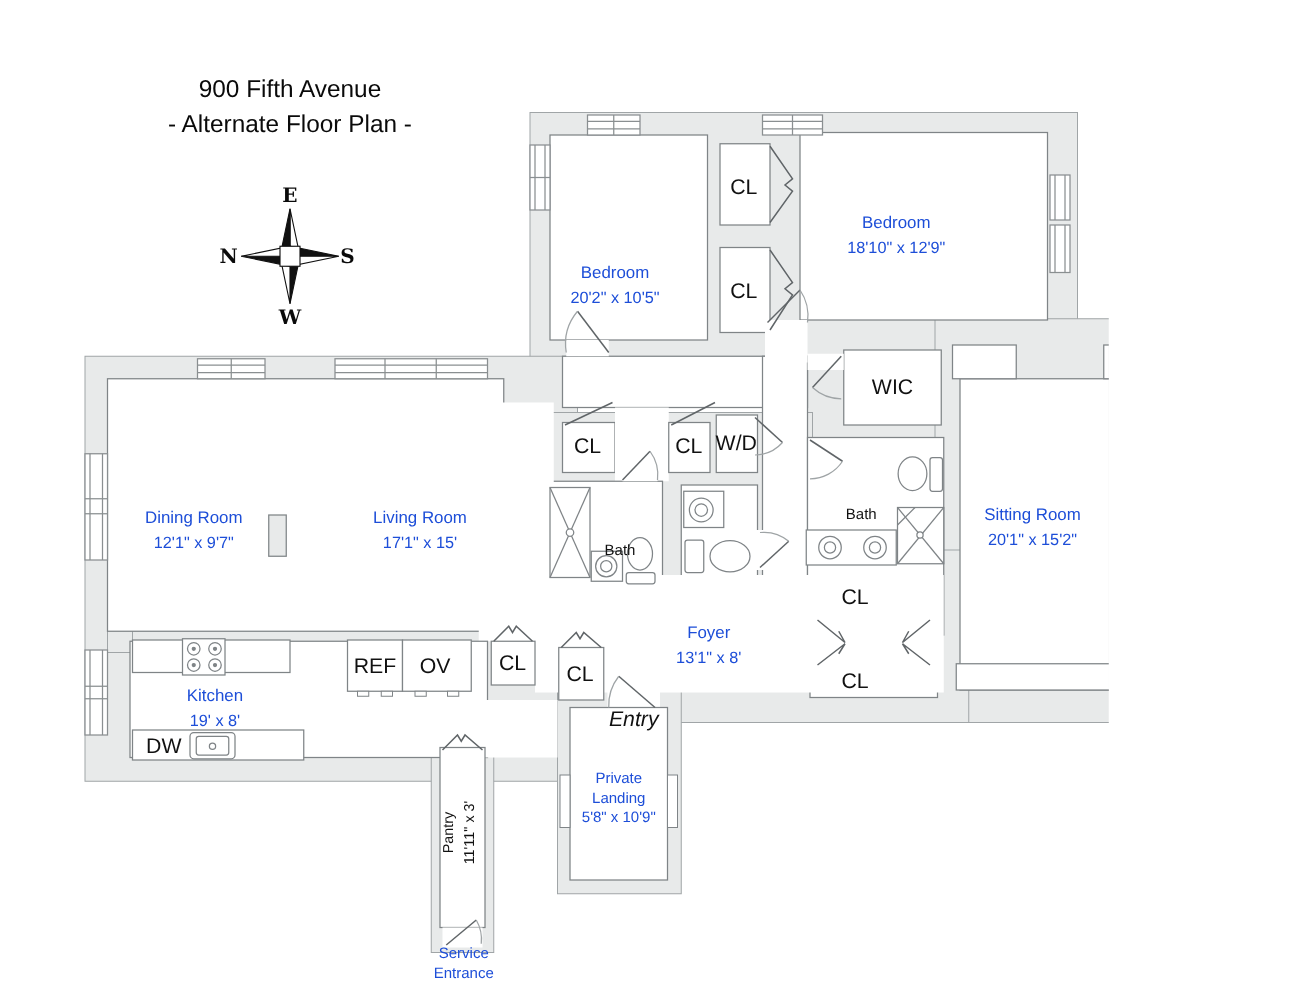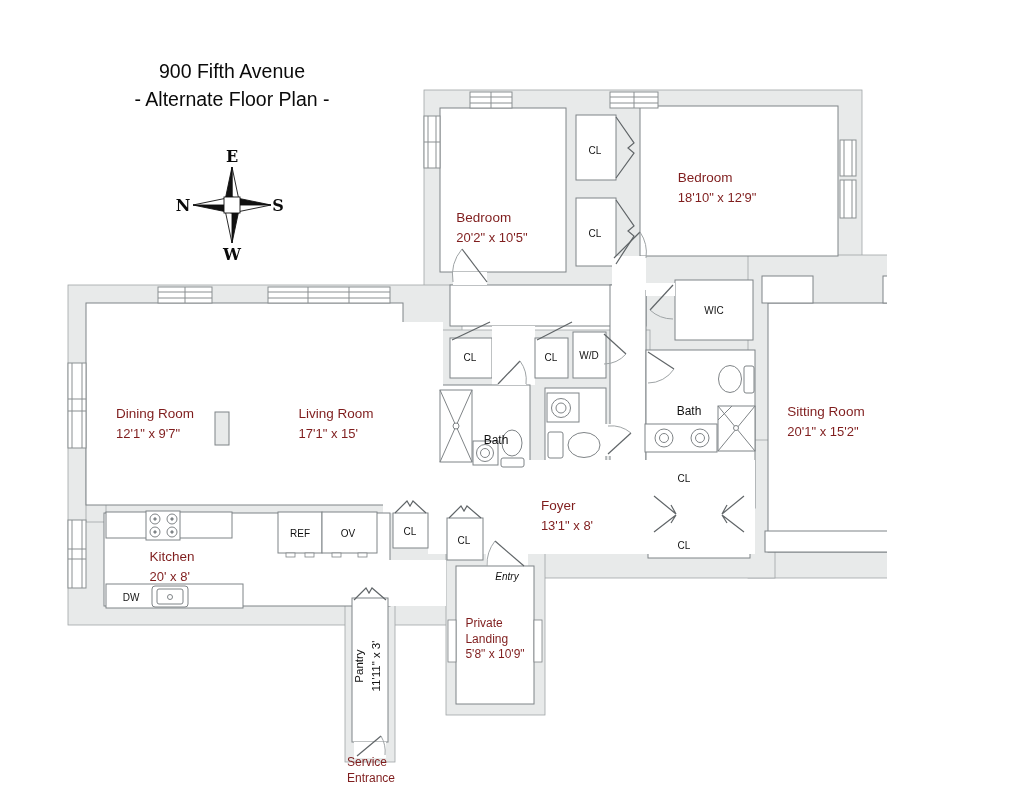--- a/index.html
+++ b/index.html
@@ -1,22 +1,22 @@
 <!DOCTYPE html>
 <html><head>
 <meta charset="utf-8">
 <style>
   html,body{margin:0;padding:0;background:#fff;}
   .stage{position:relative;width:887px;height:800px;background:#ffffff;overflow:hidden;
          font-family:"Liberation Sans",sans-serif;color:#111;}
   .plan-svg{position:absolute;left:0;top:0;}
-  .lbl{position:absolute;transform:translate(-50%,-50%);text-align:left;white-space:nowrap;
-       font-size:13.5px;line-height:1.5;color:#7f1d1d;}
+  .lbl{position:absolute;transform:translate(-50%,-50%);text-align:center;white-space:nowrap;
+       font-size:13.5px;line-height:1.5;color:#1d4ed8;}
   .lbl .dims{font-size:13px;}
-  .sm{position:absolute;transform:translate(-50%,-50%);font-size:10px;color:#111;white-space:nowrap;}
+  .sm{position:absolute;transform:translate(-50%,-50%);font-size:17px;color:#111;white-space:nowrap;}
   .md{font-size:12px;margin-top:20px;}
   .title{position:absolute;left:232px;top:86px;transform:translate(-50%,-50%);
          text-align:center;font-size:19.5px;line-height:1.42;color:#0a0a0a;}
   .compass-letter{position:absolute;transform:translate(-50%,-50%);
          font-family:"DejaVu Serif",serif;font-weight:bold;font-size:16px;color:#0a0a0a;}
   .rot{transform:translate(-50%,-50%) rotate(-90deg);text-align:center;font-size:11.5px;line-height:1.45;}
   .two{line-height:1.3;}
 </style>
 </head>
 <body>
@@ -334,21 +334,21 @@
   <div class="lbl" style="left:155px;top:424px;">
     <div>Dining Room</div>
     <div class="dims">12'1" x 9'7"</div>
   </div>
   <div class="lbl" style="left:336px;top:424px;">
     <div>Living Room</div>
     <div class="dims">17'1" x 15'</div>
   </div>
   <div class="lbl" style="left:172px;top:567px;">
     <div>Kitchen</div>
-    <div class="dims">20' x 8'</div>
+    <div class="dims">19' x 8'</div>
   </div>
   <div class="lbl" style="left:567px;top:516px;">
     <div>Foyer</div>
     <div class="dims">13'1" x 8'</div>
   </div>
   <div class="lbl two" style="left:495px;top:639px;font-size:12px;">
     <div>Private</div>
     <div>Landing</div>
     <div>5'8" x 10'9"</div>
   </div>

